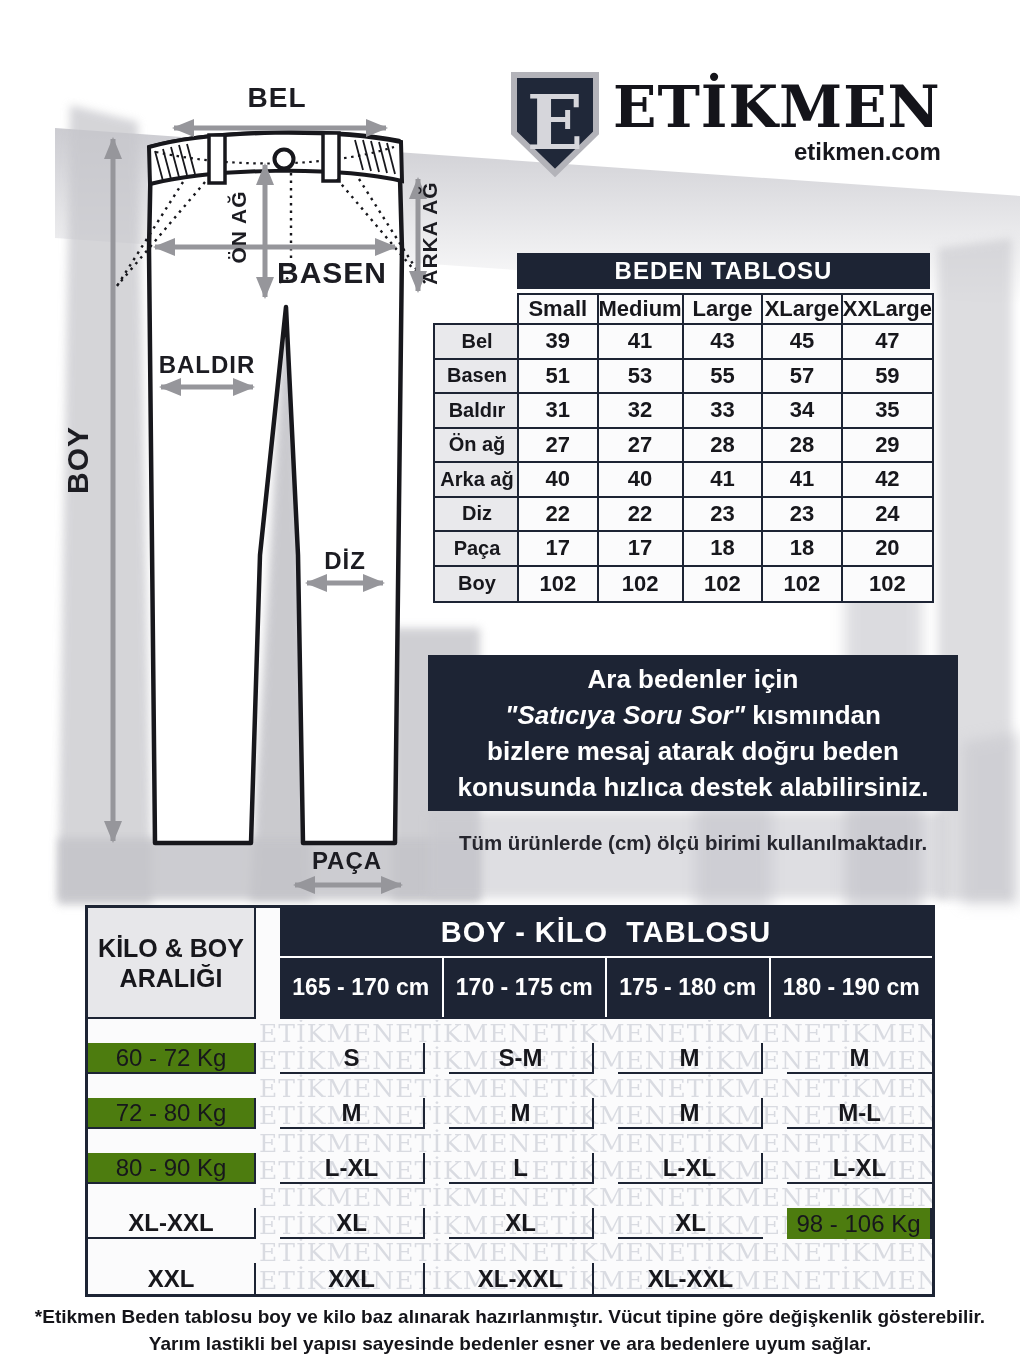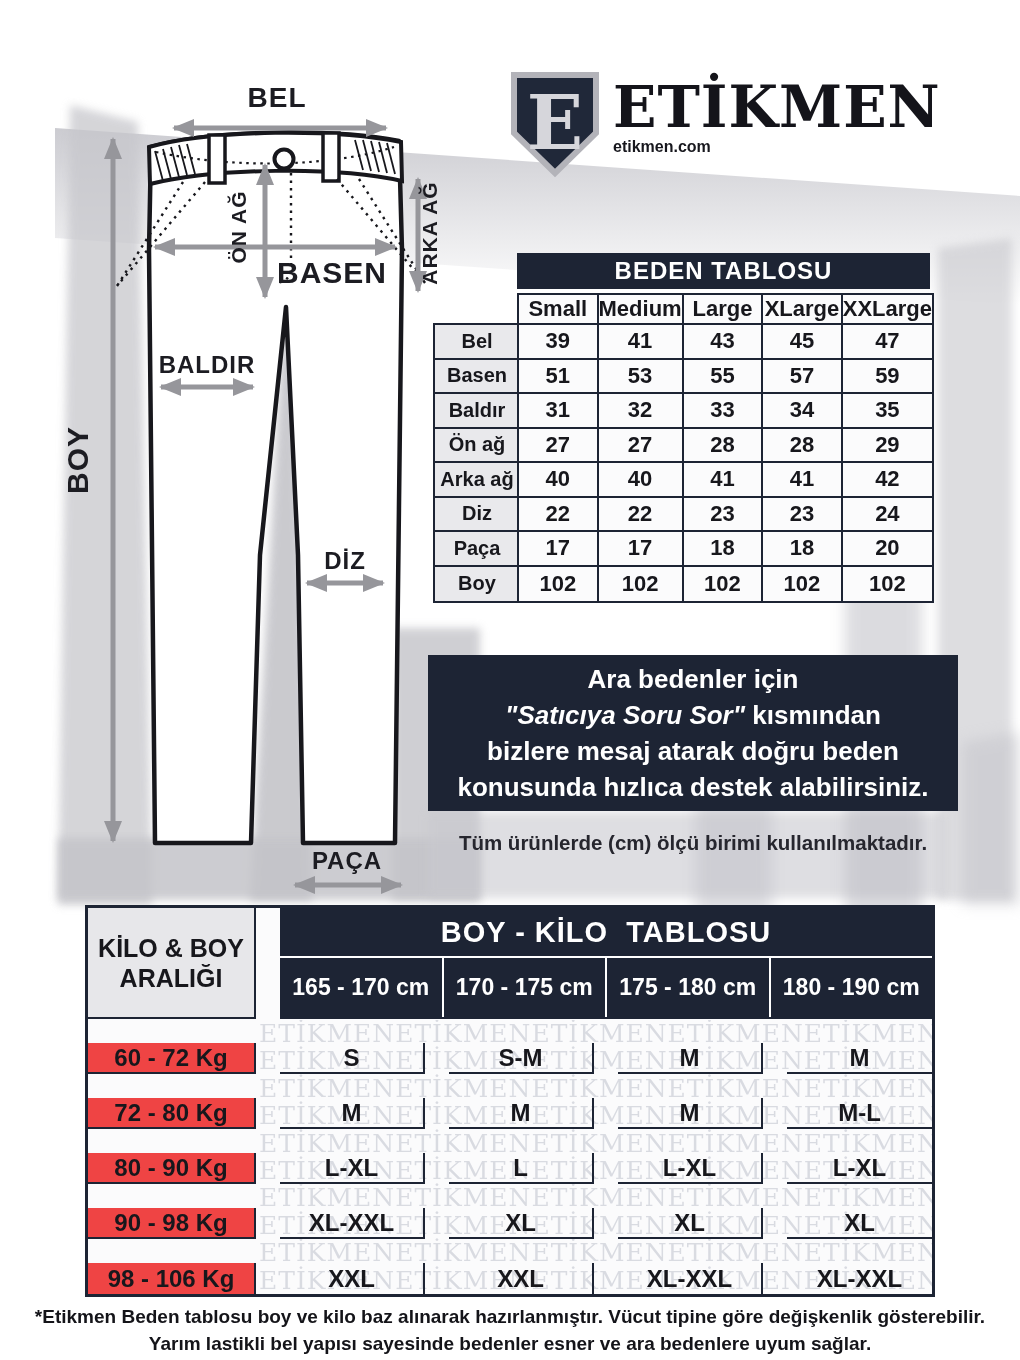--- a/index.html
+++ b/index.html
@@ -6,21 +6,21 @@
   #page{position:relative;width:1020px;height:1360px;background:#ffffff;overflow:hidden;
         font-family:"Liberation Sans",sans-serif;color:#17171c;}
   #bg-shapes{position:absolute;left:0;top:0;z-index:0;}
   .layer{position:absolute;z-index:1;}
 
   
   .logo{left:505px;top:70px;display:flex;align-items:flex-start;gap:8px;}
   .logo-texts{display:flex;flex-direction:column;}
   .logo-name{font-family:"DejaVu Serif",serif;font-weight:bold;font-size:57px;line-height:1.0;
              letter-spacing:1px;color:#14141a;margin-top:8px;}
-  .logo-site{font-size:16px;font-weight:bold;text-align:left;color:#17171d;margin-top:3px;}
+  .logo-site{font-size:24px;font-weight:bold;text-align:right;color:#17171d;margin-top:3px;}
 
   
   .pants{left:55px;top:55px;}
   .dia-label{font-family:"Liberation Sans",sans-serif;font-weight:bold;fill:#1c1c22;letter-spacing:1px;}
 
   
   .size-table{left:433px;top:253px;width:497px;height:356px;}
   .st-title{position:absolute;left:84px;top:0;width:413px;height:36px;background:#1d2434;
             color:#fff;display:flex;align-items:center;justify-content:center;
             font-size:24px;font-weight:bold;letter-spacing:1px;}
@@ -54,22 +54,22 @@
              display:flex;flex-direction:column;align-items:center;justify-content:center;
              font-size:25px;font-weight:bold;line-height:30px;white-space:pre;}
   .hw-header{grid-column:2/6;grid-row:1;background:#1d2434;border-bottom:2.5px solid #1d2434;
              display:flex;flex-direction:column;}
   .hw-title{height:48px;display:flex;align-items:center;justify-content:center;color:#fff;
             font-size:29px;font-weight:bold;letter-spacing:1px;white-space:pre;}
   .hw-cmrow{flex:1;display:flex;border-top:2.5px solid #ffffff;}
   .hw-cm{flex:1;display:flex;align-items:center;justify-content:center;color:#fff;
          font-size:23px;font-weight:bold;border-left:2.5px solid #ffffff;}
   .hw-cm:first-child{border-left:none;}
-  .hw-lab{background:#ef4444;border-right:2.5px solid #1d2434;border-bottom:2.5px solid #1d2434;
-          display:flex;align-items:center;justify-content:center;font-size:24px;font-weight:bold;text-align:right;}
+  .hw-lab{background:#4d7c0f;border-right:2.5px solid #1d2434;border-bottom:2.5px solid #1d2434;
+          display:flex;align-items:center;justify-content:center;font-size:24px;font-weight:normal;text-align:right;}
   .hw-val{display:flex;align-items:center;justify-content:center;font-size:24px;font-weight:bold;
           border-right:2.5px solid #1d2434;border-bottom:2.5px solid #1d2434;}
   .hw-val.c4{border-right:none;}
   .hw-lab.rlast,.hw-val.rlast{border-bottom:none;}
 
   
   .footnote{left:0;top:1303px;width:1020px;text-align:center;font-size:19px;font-weight:bold;
             line-height:27px;color:#141419;}
 </style>
 </head>
@@ -287,21 +287,20 @@
       <div class="hw-val">M</div>
       <div class="hw-val">M</div>
       <div class="hw-val c4">M-L</div>
 
       <div class="hw-lab">80 - 90 Kg</div>
       <div class="hw-val">L-XL</div>
       <div class="hw-val">L</div>
       <div class="hw-val">L-XL</div>
       <div class="hw-val c4">L-XL</div>
 
-      <div class="hw-lab">90 - 98 Kg</div>
       <div class="hw-val">XL-XXL</div>
       <div class="hw-val">XL</div>
       <div class="hw-val">XL</div>
       <div class="hw-val c4">XL</div>
 
       <div class="hw-lab rlast">98 - 106 Kg</div>
       <div class="hw-val rlast">XXL</div>
       <div class="hw-val rlast">XXL</div>
       <div class="hw-val rlast">XL-XXL</div>
       <div class="hw-val c4 rlast">XL-XXL</div>

